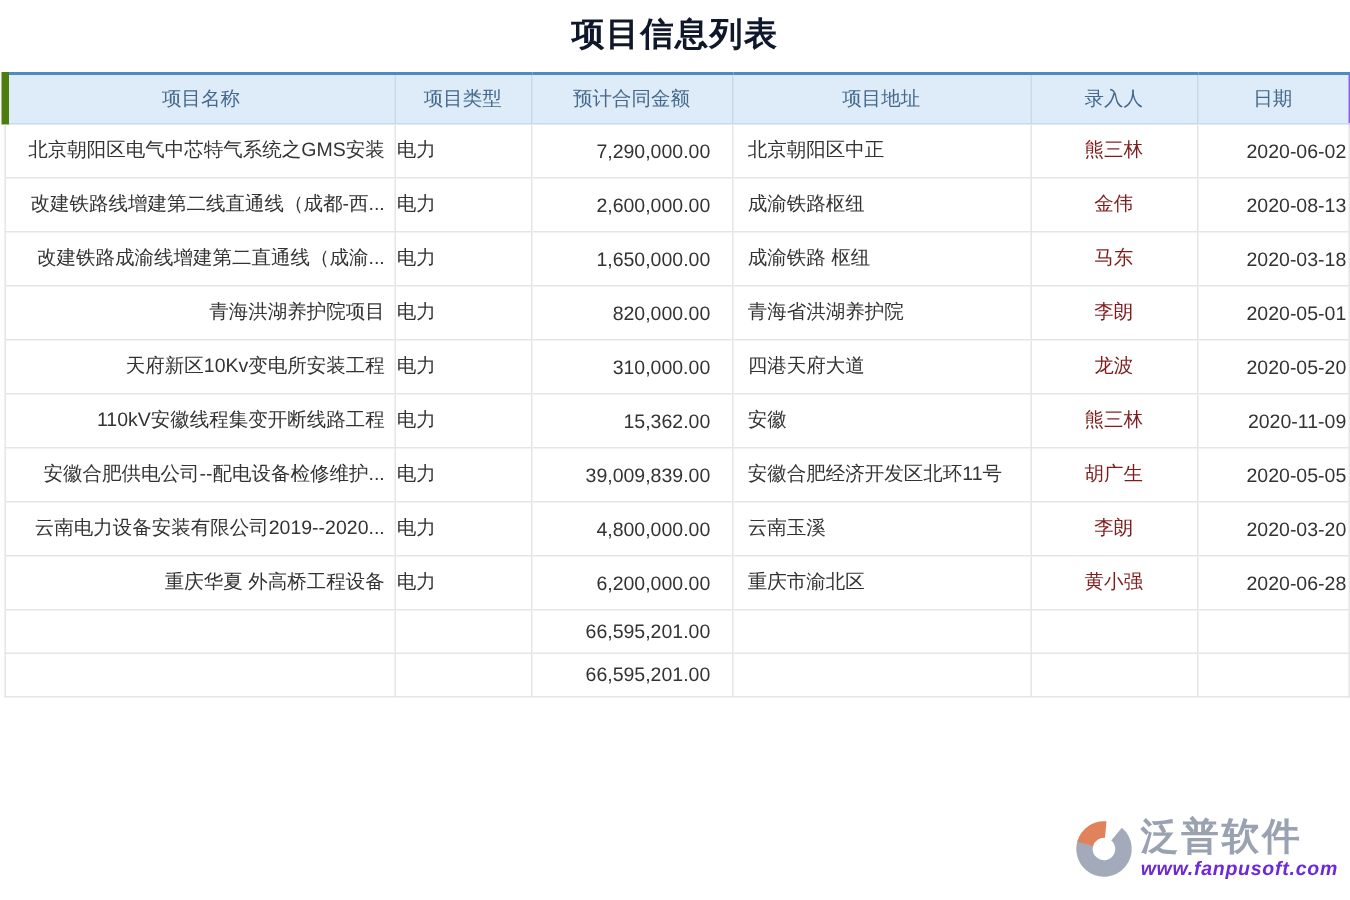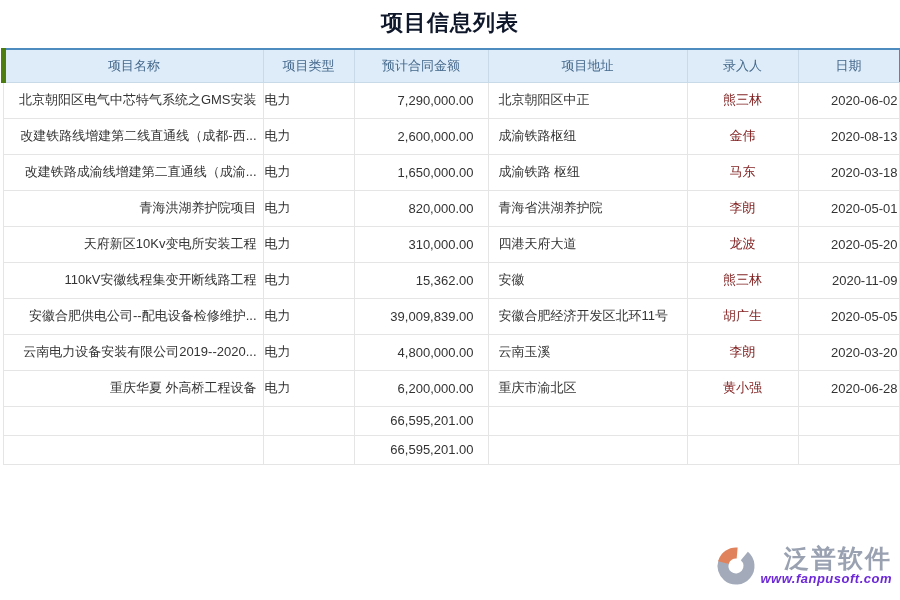--- a/index.html
+++ b/index.html
@@ -57,21 +57,21 @@
   .c-rec    { text-align: center; color: #7f1d1d; cursor: pointer; }
   .c-date   { text-align: right; }
   .footer-logo {
     position: absolute;
     top: 545px;
     right: 8px;
     display: flex;
     align-items: center;
   }
   .logo-icon { width: 40px; height: 40px; margin-right: 4px; }
-  .brand-col { display: flex; flex-direction: column; align-items: flex-end; }
+  .brand-col { display: flex; flex-direction: column; align-items: flex-start; }
   .brand-name {
     font-size: 25px;
     font-weight: bold;
     color: #9aa2b2;
     line-height: 26px;
     letter-spacing: 2px;
   }
   .brand-url {
     font-size: 13px;
     font-weight: bold;

